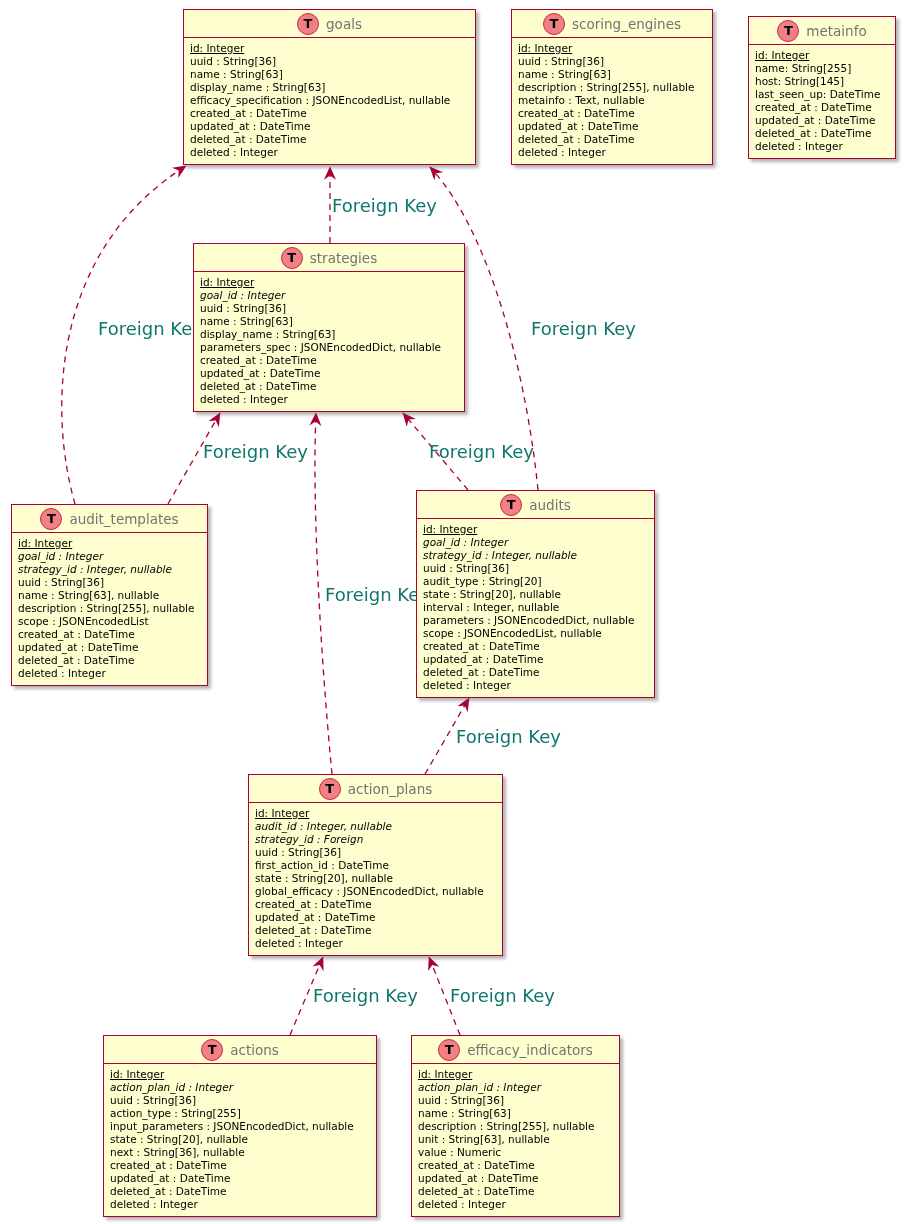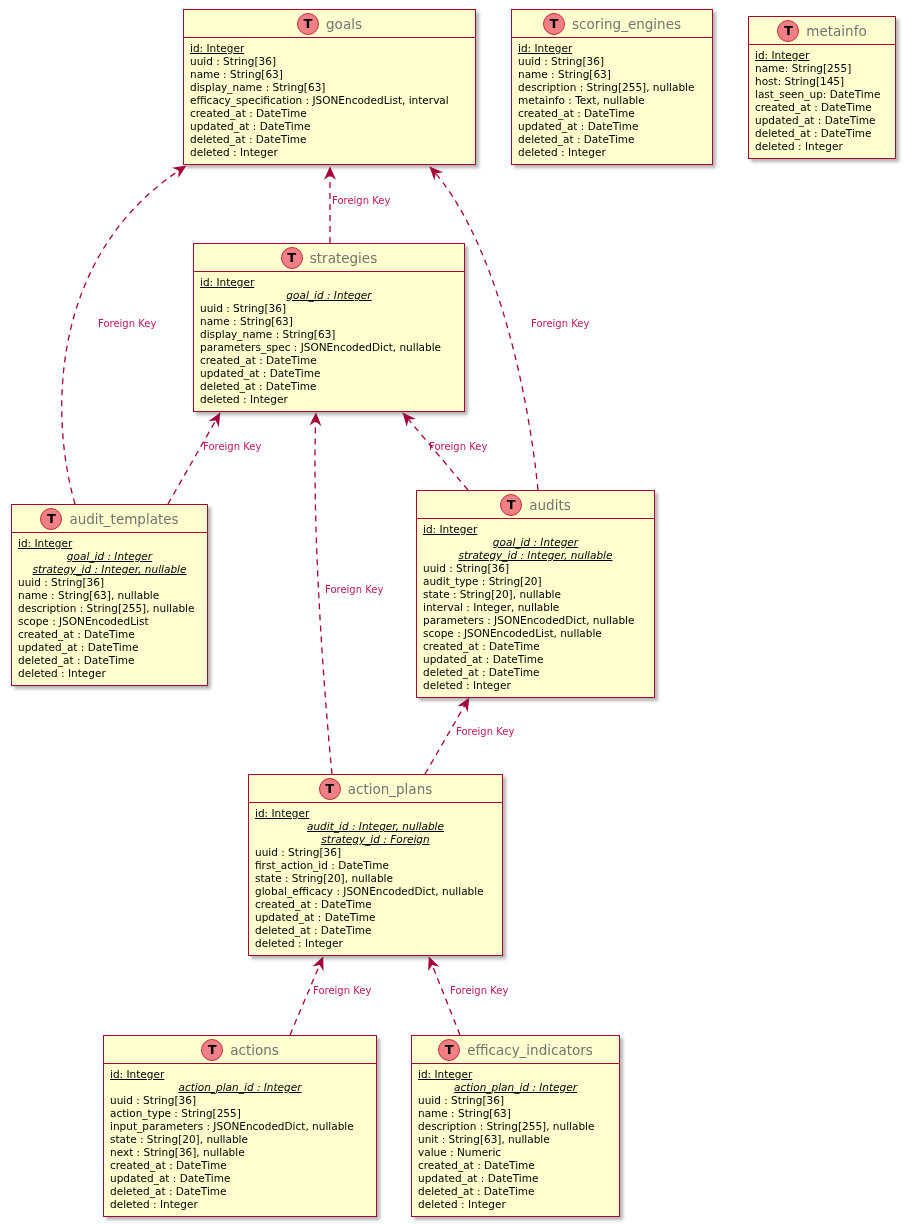--- a/index.html
+++ b/index.html
@@ -7,21 +7,21 @@
     position:relative;
     width:907px;height:1224px;
     background:#ffffff;
     font-family:"DejaVu Sans", sans-serif;
     overflow:hidden;
   }
   .edges{position:absolute;left:0;top:0;width:907px;height:1224px;}
   .edge{fill:none;stroke:#A80036;stroke-width:1.3;stroke-dasharray:6 5;}
   .edge-label{
     position:absolute;
-    font-size:10px;color:#be185d;white-space:nowrap;text-align:center;
+    font-size:18px;color:#0f766e;white-space:nowrap;text-align:center;
   }
   .entity{
     position:absolute;
     background:#FEFECE;
     border:1.5px solid #A80036;
     box-shadow:3px 3px 3px rgba(90,90,90,0.45);
     box-sizing:border-box;
   }
   .ehead{
     display:flex;align-items:center;justify-content:center;
@@ -35,21 +35,21 @@
     background:#F08085;border:1px solid #C82A45;
     font-weight:bold;font-size:13px;color:#000;
     font-family:"DejaVu Sans", sans-serif;
   }
   .ename{font-size:13.5px;color:#737373;}
   .ebody{padding:4px 6px 5px 6px;}
   .frow{
     font-size:10.5px;line-height:13px;color:#000;white-space:nowrap;
   }
   .frow.pk{text-decoration:underline;}
-  .frow.fk{text-decoration:underline;font-style:italic;text-align:center;}
+  .frow.fk{font-style:italic;}
 </style>
 </head>
 <body>
 
 <div class="canvas">
   <svg class="edges" xmlns="http://www.w3.org/2000/svg" viewBox="0 0 907 1224">
     <defs>
       <marker id="arrow" viewBox="0 0 10 10" refX="9" refY="5" markerWidth="11" markerHeight="11" orient="auto">
         <path d="M0,0.8 L9.5,5 L0,9.2 L3,5 Z" fill="#A80036"></path>
       </marker>
@@ -79,21 +79,21 @@
       <div class="entity" style="left: 183px; top: 9px; width: 293px;">
         <div class="ehead">
           <span class="spot">T</span>
           <span class="ename">goals</span>
         </div>
         <div class="ebody">
           <div class="frow pk">id: Integer</div>
           <div class="frow">uuid : String[36]</div>
           <div class="frow">name : String[63]</div>
           <div class="frow">display_name : String[63]</div>
-          <div class="frow">efficacy_specification : JSONEncodedList, interval</div>
+          <div class="frow">efficacy_specification : JSONEncodedList, nullable</div>
           <div class="frow">created_at : DateTime</div>
           <div class="frow">updated_at : DateTime</div>
           <div class="frow">deleted_at : DateTime</div>
           <div class="frow">deleted : Integer</div>
         </div>
       </div>
       <div class="entity" style="left: 511px; top: 9px; width: 202px;">
         <div class="ehead">
           <span class="spot">T</span>
           <span class="ename">scoring_engines</span>

